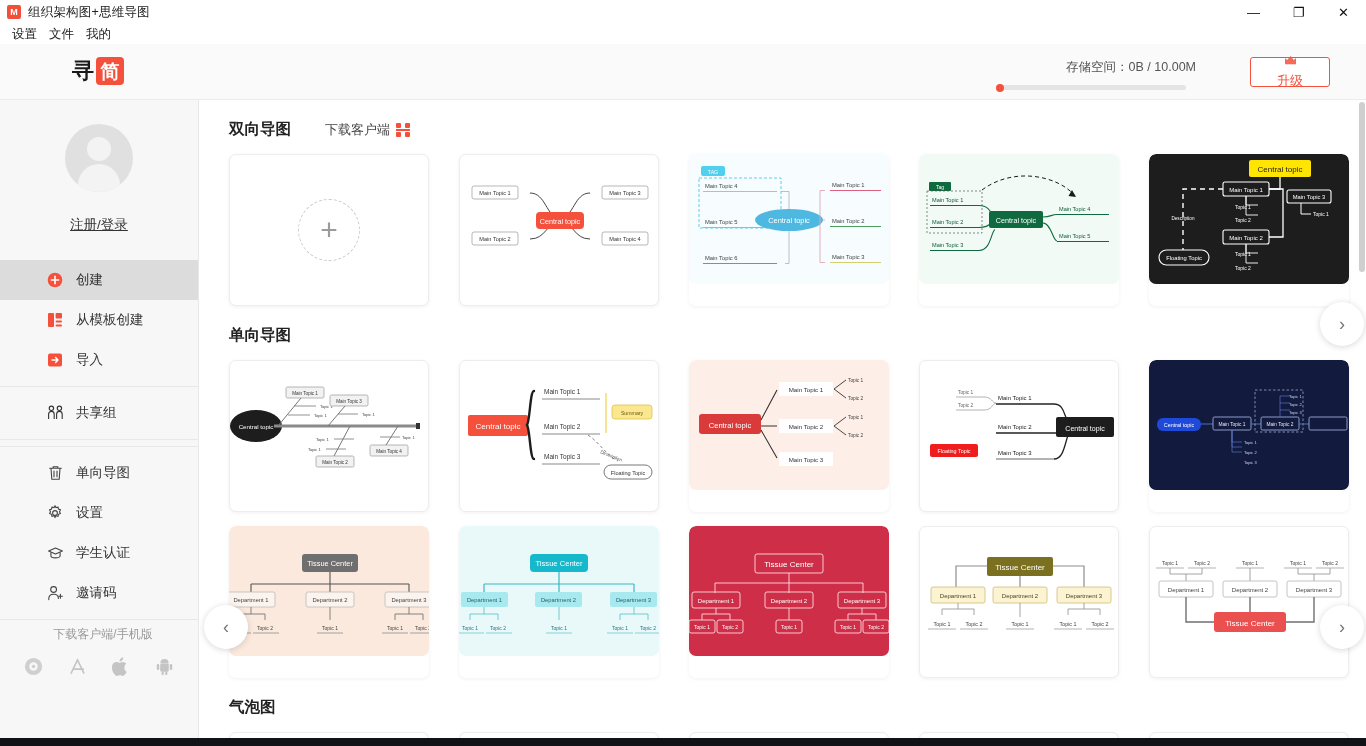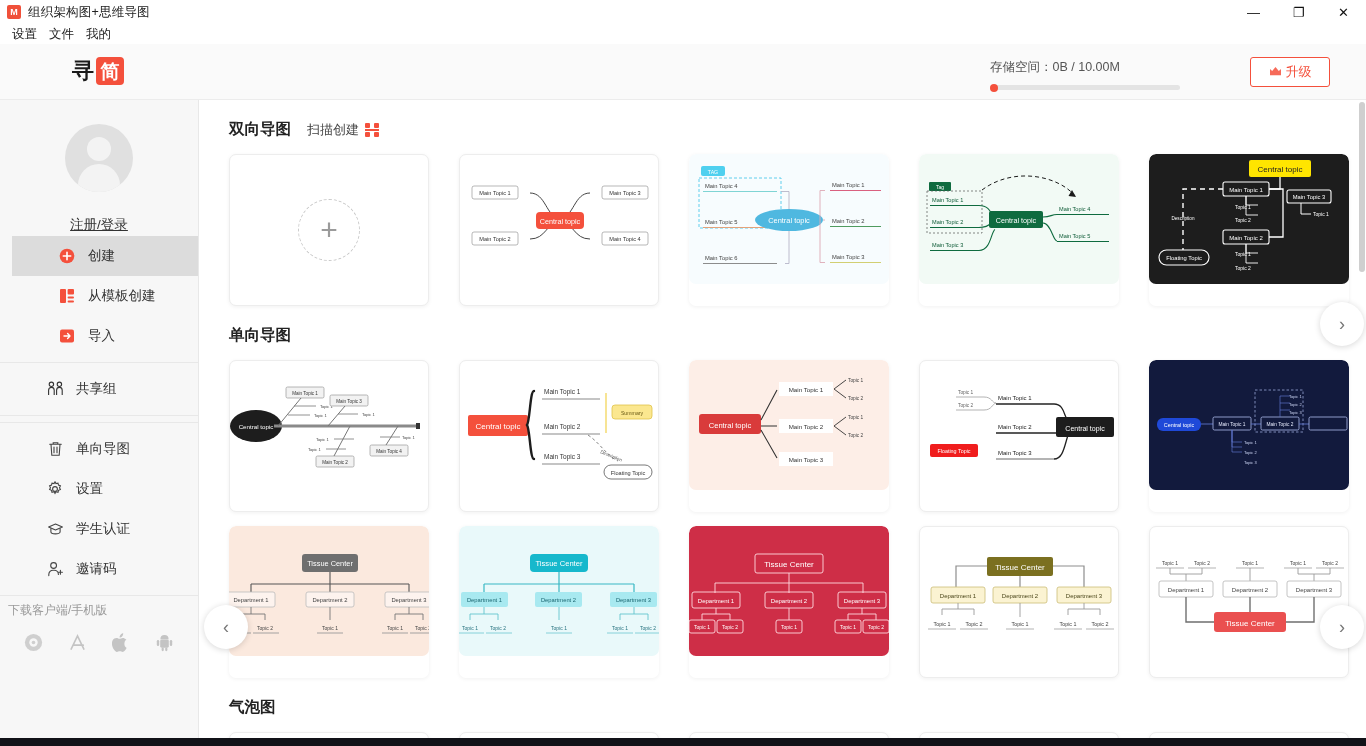--- a/index.html
+++ b/index.html
@@ -48,35 +48,35 @@
   }
   .logo-char {
     font-size: 22px; font-weight: bold; color: #1a1a1a;
     font-family: "DejaVu Sans", sans-serif; line-height: 28px;
   }
   .logo-box {
     width: 28px; height: 28px; background: #f4503c; border-radius: 4px;
     color: #fff; font-size: 19px; font-weight: bold; text-align: center;
     line-height: 28px; font-family: "DejaVu Sans", sans-serif;
   }
-  .storage { position: absolute; right: 176px; top: 15px; width: 200px; }
+  .storage { position: absolute; right: 170px; top: 15px; width: 200px; text-align: right; }
   .storage-text { font-size: 12.5px; color: #555; white-space: nowrap; }
   .storage-bar {
     margin-top: 9px; width: 190px; height: 5px; background: #e4e4e4; border-radius: 3px;
     position: relative;
   }
   .storage-dot {
     position: absolute; left: 0; top: -1.5px; width: 8px; height: 8px;
     border-radius: 50%; background: #f4503c;
   }
   .upgrade-btn {
     position: absolute; right: 36px; top: 57px;
     width: 80px; height: 30px; border: 1px solid #f4503c; border-radius: 3px;
     display: flex; align-items: center; justify-content: center; gap: 4px;
-    color: #f4503c; font-size: 13px; background: #fff; cursor: pointer;
+    color: #f4503c; font-size: 13px; background: #fff; cursor: pointer; flex-direction: column;
   }
   .crown { font-size: 11px; }
 
   
   .sidebar {
     position: absolute; top: 100px; left: 0; width: 199px; height: 646px;
     background: #f7f7f7; border-right: 1px solid #e8e8e8;
   }
   .avatar {
     width: 68px; height: 68px; border-radius: 50%; background: #e0e0e0;
@@ -89,51 +89,51 @@
   }
   .avatar::after {
     content: ""; position: absolute; left: 50%; top: 40px;
     transform: translateX(-50%);
     width: 42px; height: 32px; border-radius: 21px 21px 0 0; background: #f3f3f3;
   }
   .login-link {
     text-align: center; margin-top: 24px;
     font-size: 13.5px; color: #333; text-decoration: underline; cursor: pointer;
   }
-  .nav-group { margin-top: 2px; padding-left: 12px; }
+  .nav-group { margin-top: 26px; }
   .nav-sep { height: 1px; background: #e8e8e8; margin: 6px 0; }
   .nav-item {
     height: 40px; display: flex; align-items: center;
     padding-left: 46px; font-size: 13.5px; color: #333; cursor: pointer;
     position: relative;
   }
   .nav-item.active { background: #dcdcdc; }
   .nav-ico {
     width: 18px; height: 18px; margin-right: 12px;
     display: flex; align-items: center; justify-content: center;
     flex: 0 0 18px;
   }
   .hot-ico { position: absolute; right: 22px; font-size: 13px; color: #f4503c; }
   .dl-title {
-    text-align: left; font-size: 12px; color: #9a9a9a; padding-left: 8px;
+    text-align: center; font-size: 12px; color: #9a9a9a; padding-left: 8px;
   }
   .dl-icons {
     margin-top: 14px; display: flex; justify-content: center; gap: 25px;
     color: #bdbdbd; font-size: 17px;
   }
   .dl-icons > span { cursor: pointer; }
 
   
   .main {
     position: absolute; top: 100px; left: 199px; width: 1167px; height: 646px;
     background: #fff; overflow: hidden;
   }
   .section { position: relative; }
   .section-head {
-    display: flex; align-items: center; gap: 16px;
+    display: flex; align-items: center; gap: 34px;
     padding: 19px 0 0 30px;
     font-family: Liberation Mono, monospace;
   }
   .section-title { font-size: 15.5px; font-weight: bold; color: #222; }
   .scan-create {
     display: flex; align-items: center; gap: 6px;
     font-size: 13px; color: #444; cursor: pointer;
   }
   .qr-ico { width: 14px; height: 14px; }
   .cards { display: flex; gap: 30px; padding: 14px 0 0 30px; }
@@ -355,21 +355,21 @@
       </span>
     </div>
   </div>
 
   <div class="main">
 
     <div class="section">
       <div class="section-head">
         <div class="section-title">双向导图</div>
         <div class="scan-create">
-          <span>扫描创建</span>
+          <span>下载客户端</span>
           <span class="qr-ico">
             <svg width="14" height="14" viewBox="0 0 14 14">
                 <rect x="0" y="0" width="5" height="5" rx="1" fill="#f4503c"></rect>
                 <rect x="9" y="0" width="5" height="5" rx="1" fill="#f4503c"></rect>
                 <rect x="0" y="9" width="5" height="5" rx="1" fill="#f4503c"></rect>
                 <rect x="9" y="9" width="5" height="5" rx="1" fill="#f4503c"></rect>
                 <rect x="0" y="6" width="14" height="2" fill="#f4503c"></rect>
               </svg>
           </span>
         </div>

